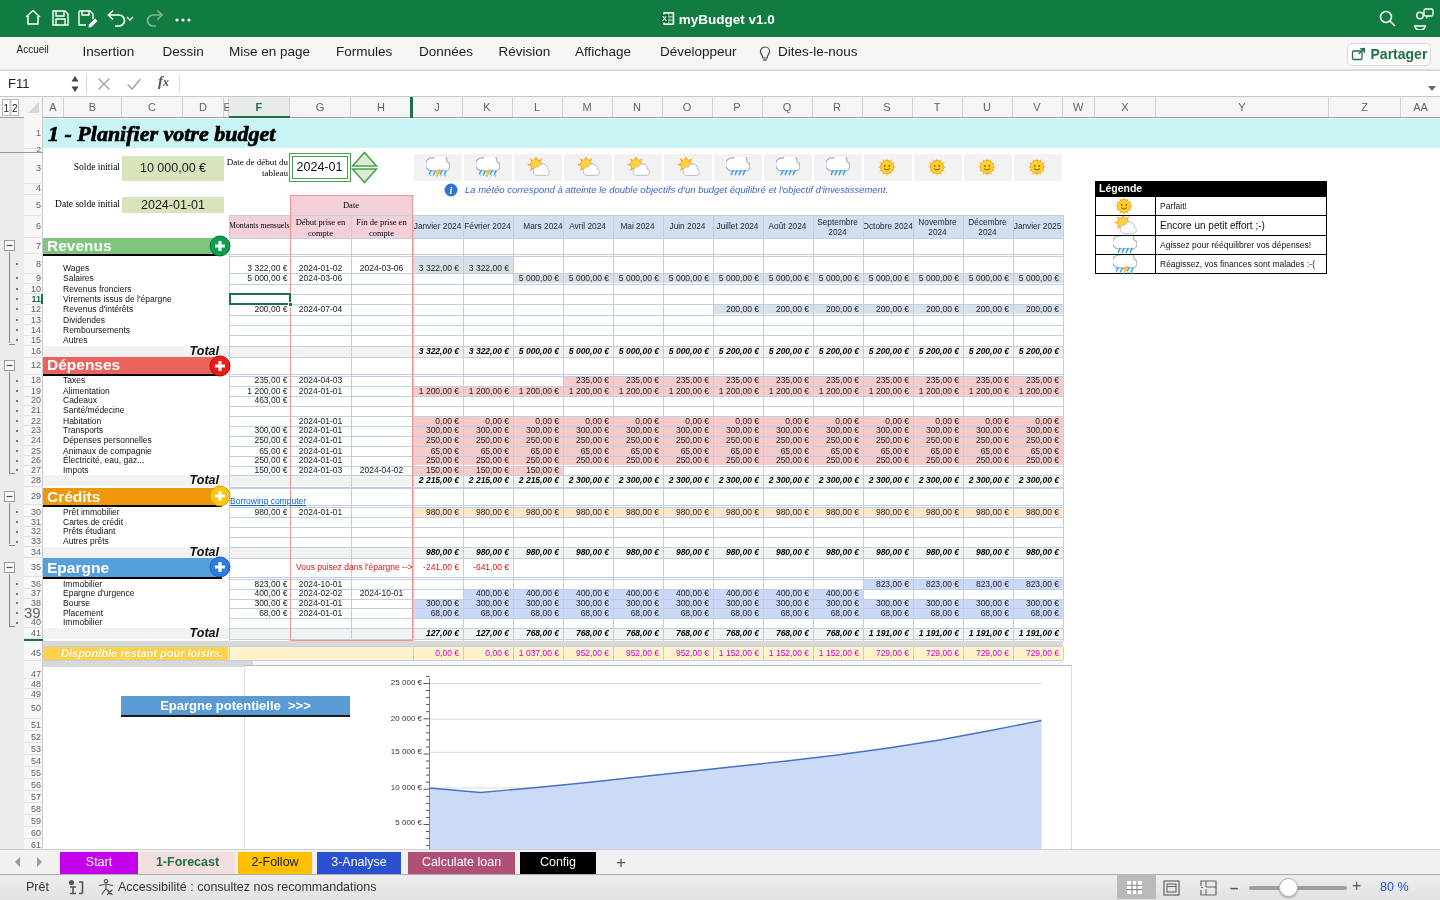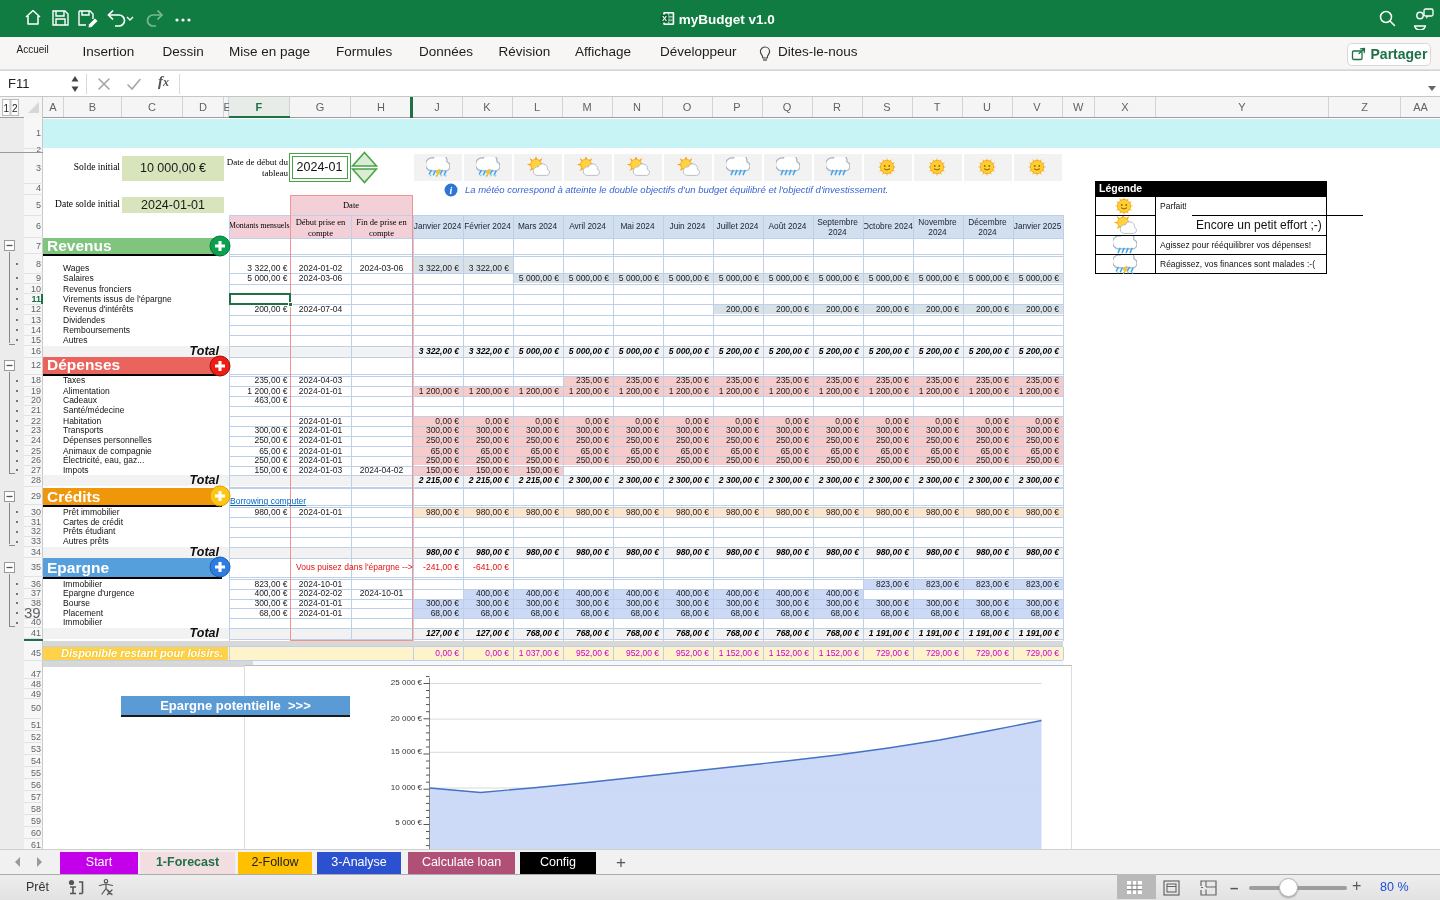--- a/index.html
+++ b/index.html
@@ -288,20 +288,21 @@
       </svg>
     </div>
 <div style="left:9px;top:573.7px;width:1.2px;height:52.09999999999991px;background:#888;"></div>
 <div style="left:9px;top:625.8px;width:6px;height:1.2px;background:#888;"></div>
 <div style="left:16px;top:582.7px;width:2px;height:2px;background:#777;"></div>
 <div style="left:16px;top:592.6500000000001px;width:2px;height:2px;background:#777;"></div>
 <div style="left:16px;top:602.45px;width:2px;height:2px;background:#777;"></div>
 <div style="left:16px;top:612.3px;width:2px;height:2px;background:#777;"></div>
 <div style="left:16px;top:622.05px;width:2px;height:2px;background:#777;"></div>
 <div style="left:43px;top:119px;width:1397px;height:29px;background:#c9f4f6;"></div>
+<div class="ser" style="left:48px;top:119px;width:600px;height:29px;font-style:italic;font-weight:bold;font-size:22px;color:#000;line-height:30px;-webkit-text-stroke:0.7px #000;">1 - Planifier votre budget</div>
 <div style="left:122px;top:155.5px;width:102px;height:25px;background:#d8e4bc;font-size:12.5px;color:#1a1a1a;text-align:center;line-height:25px;">10 000,00 €</div>
 <div style="left:122px;top:196.5px;width:102px;height:16px;background:#d8e4bc;font-size:12.5px;color:#1a1a1a;text-align:center;line-height:16px;">2024-01-01</div>
 <div class="ser" style="left:40px;top:162px;width:80px;height:12px;text-align:right;font-size:9.5px;">Solde initial</div>
 <div class="ser" style="left:20px;top:199px;width:100px;height:12px;text-align:right;font-size:9.5px;">Date solde initial</div>
 <div class="ser" style="left:188px;top:157px;width:100px;height:11px;text-align:right;font-size:9px;">Date de début du</div>
 <div class="ser" style="left:188px;top:168px;width:100px;height:11px;text-align:right;font-size:9px;">tableau</div>
 <div style="left:288.5px;top:153px;width:62px;height:28.5px;background:#fff;border:1.6px solid #47a347;"></div>
 <div style="left:291.5px;top:156px;width:56px;height:22.5px;border:1.6px solid #47a347;font-size:12.5px;text-align:center;line-height:20px;color:#111;">2024-01</div>
 <div style="left:351px;top:151px;width:27px;height:33px;"><svg width="27" height="33" viewBox="0 0 27 33">
         <polygon points="13.5,1.5 25.5,15 1.5,15" fill="#dcecd4" stroke="#47a347" stroke-width="1.5"></polygon>
@@ -501,21 +502,21 @@
 <div class="ser" style="left:228.5px;top:215px;width:61.5px;height:22.5px;font-size:7.8px;text-align:center;line-height:22.5px;white-space:nowrap;">Montants mensuels</div>
 <div style="left:290px;top:215px;width:61px;height:22.5px;background:#f3cfd8;"></div>
 <div class="ser" style="left:290px;top:216px;width:61px;height:22px;font-size:8.5px;text-align:center;line-height:10.5px;padding-top:1px;">Début prise en<br>compte</div>
 <div style="left:351px;top:215px;width:61px;height:22.5px;background:#f3cfd8;"></div>
 <div class="ser" style="left:351px;top:216px;width:61px;height:22px;font-size:8.5px;text-align:center;line-height:10.5px;padding-top:1px;">Fin de prise en<br>compte</div>
 <div style="left:412.5px;top:215px;width:50.0px;height:22.5px;background:#d2dfee;"></div>
 <div style="left:412.5px;top:215px;width:50.0px;height:22.5px;font-size:8.3px;color:#182234;text-align:center;line-height:22.5px;white-space:nowrap;">Janvier 2024</div>
 <div style="left:462.5px;top:215px;width:50.0px;height:22.5px;background:#d2dfee;"></div>
 <div style="left:462.5px;top:215px;width:50.0px;height:22.5px;font-size:8.3px;color:#182234;text-align:center;line-height:22.5px;white-space:nowrap;">Février 2024</div>
 <div style="left:512.5px;top:215px;width:50.0px;height:22.5px;background:#d2dfee;"></div>
-<div style="left:512.5px;top:215px;width:50.0px;height:39px;font-size:8.3px;color:#182234;text-align:center;line-height:22.5px;white-space:nowrap;">Mars 2024</div>
+<div style="left:512.5px;top:215px;width:50.0px;height:39px;font-size:8.3px;color:#182234;text-align:right;line-height:22.5px;white-space:nowrap;">Mars 2024</div>
 <div style="left:562.5px;top:215px;width:50.0px;height:22.5px;background:#d2dfee;"></div>
 <div style="left:562.5px;top:215px;width:50.0px;height:22.5px;font-size:8.3px;color:#182234;text-align:center;line-height:22.5px;white-space:nowrap;">Avril 2024</div>
 <div style="left:612.5px;top:215px;width:50.0px;height:22.5px;background:#d2dfee;"></div>
 <div style="left:612.5px;top:215px;width:50.0px;height:22.5px;font-size:8.3px;color:#182234;text-align:center;line-height:22.5px;white-space:nowrap;">Mai 2024</div>
 <div style="left:662.5px;top:215px;width:50.0px;height:22.5px;background:#d2dfee;"></div>
 <div style="left:662.5px;top:215px;width:50.0px;height:22.5px;font-size:8.3px;color:#182234;text-align:center;line-height:22.5px;white-space:nowrap;">Juin 2024</div>
 <div style="left:712.5px;top:215px;width:50.0px;height:22.5px;background:#d2dfee;"></div>
 <div style="left:712.5px;top:215px;width:50.0px;height:22.5px;font-size:8.3px;color:#182234;text-align:center;line-height:22.5px;white-space:nowrap;">Juillet 2024</div>
 <div style="left:762.5px;top:215px;width:50.0px;height:22.5px;background:#d2dfee;"></div>
 <div style="left:762.5px;top:215px;width:50.0px;height:22.5px;font-size:8.3px;color:#182234;text-align:center;line-height:22.5px;white-space:nowrap;">Août 2024</div>
@@ -993,21 +994,21 @@
         <polygon points="4.5,8.7 4.5,6.5 0.8,7.6" fill="#f6a60d"></polygon>
         <polygon points="5.4,4.5 6.9,3.0 3.5,1.1" fill="#f6a60d"></polygon>
         <polygon points="8.9,2.1 11.1,2.1 10.0,-1.6" fill="#f6a60d"></polygon>
         <polygon points="13.1,3.0 14.6,4.5 16.5,1.1" fill="#f6a60d"></polygon>
         <circle cx="10" cy="7.6" r="5.4" fill="#ffd23e" stroke="#f2990b" stroke-width="0.7"></circle>
         <g transform="translate(15.5,14) scale(0.92)">
           <path d="M -5.2 4.8 H 5.6 A 3.4 3.4 0 0 0 6.4 -1.8 A 5.1 5.1 0 0 0 -3.4 -4.4 A 3.9 3.9 0 0 0 -5.2 4.8 Z" fill="#ffffff" stroke="#aab4c4" stroke-width="0.9" stroke-linejoin="round"></path>
         </g>
       </svg>
     </div>
-<div style="left:1156px;top:215.0px;width:171px;height:19.5px;border-top:1.5px solid #000;font-size:12px;color:#111;line-height:19.5px;padding-left:4px;white-space:nowrap;margin-left:36px;">Encore un petit effort ;-)</div>
+<div style="left:1156px;top:215.0px;width:171px;height:19.5px;border-top:1.5px solid #000;font-size:10px;color:#111;line-height:19.5px;padding-left:4px;white-space:nowrap;">Encore un petit effort ;-)</div>
 <div style="left:1095px;top:234.5px;width:61px;height:19.5px;border-top:1.5px solid #000;border-right:1.5px solid #000;display:flex;align-items:center;justify-content:center;overflow:hidden;">
       <svg width="24" height="20" viewBox="0 0 24 20">
         <g transform="translate(12,7.2) scale(1.38)">
           <path d="M -5.2 4.8 H 5.6 A 3.4 3.4 0 0 0 6.4 -1.8 A 5.1 5.1 0 0 0 -3.4 -4.4 A 3.9 3.9 0 0 0 -5.2 4.8 Z" fill="#ffffff" stroke="#aab4c4" stroke-width="0.9" stroke-linejoin="round"></path>
         </g>
         <line x1="7.0" y1="13.4" x2="5.2" y2="17.6" stroke="#3fa8ec" stroke-width="1.5" stroke-linecap="round"></line>
         <line x1="11.0" y1="13.4" x2="9.2" y2="17.6" stroke="#3fa8ec" stroke-width="1.5" stroke-linecap="round"></line>
         <line x1="15.0" y1="13.4" x2="13.2" y2="17.6" stroke="#3fa8ec" stroke-width="1.5" stroke-linecap="round"></line>
         <line x1="19.0" y1="13.4" x2="17.2" y2="17.6" stroke="#3fa8ec" stroke-width="1.5" stroke-linecap="round"></line>
       </svg>
@@ -1087,20 +1088,21 @@
 <div style="left:0px;top:874px;width:1440px;height:26px;background:linear-gradient(#ededed,#e2e2e2);border-top:1px solid #ababab;"></div>
 <div style="left:26px;top:880px;width:50px;height:15px;font-size:12.5px;color:#333;">Prêt</div>
 <div style="left:68px;top:879px;width:16px;height:17px;"><svg width="16" height="17" viewBox="0 0 16 17">
         <circle cx="3.5" cy="3.5" r="2.6" fill="#555"></circle>
         <path d="M 2 14.5 H 8 M 5 14.5 V 8 M 2 8 H 8 M 11 3 H 14.5 V 14.5 M 11 14.5 H 14.5" fill="none" stroke="#555" stroke-width="1.6"></path>
       </svg></div>
 <div style="left:97px;top:878px;width:18px;height:18px;"><svg width="18" height="18" viewBox="0 0 18 18">
         <circle cx="9" cy="3.2" r="1.7" fill="none" stroke="#555" stroke-width="1.2"></circle>
         <path d="M 2.5 7.5 L 9 6 L 15.5 7.5 M 9 6 V 10.5 M 9 10.5 L 5 16 M 9 10.5 L 13 16 M 10.5 12 L 15 16.5 M 15 12 L 10.5 16.5" fill="none" stroke="#555" stroke-width="1.2" stroke-linecap="round"></path>
       </svg></div>
+<div style="left:118px;top:880px;width:420px;height:15px;font-size:12.5px;color:#333;">Accessibilité : consultez nos recommandations</div>
 <div style="left:1117px;top:874px;width:39px;height:25px;background:#b9b9b9;"></div>
 <div style="left:1126px;top:880px;width:20px;height:15px;"><svg width="20" height="15" viewBox="0 0 20 15">
         <rect x="1" y="1" width="15" height="13" fill="#fff"></rect>
         <path d="M 1 5.3 H 16 M 1 9.6 H 16 M 6 1 V 14 M 11 1 V 14" stroke="#888" stroke-width="1.1"></path>
       </svg></div>
 <div style="left:1163px;top:880px;width:18px;height:16px;"><svg width="18" height="16" viewBox="0 0 18 16">
         <rect x="1" y="1" width="15" height="14" fill="none" stroke="#666" stroke-width="1.2"></rect>
         <rect x="4" y="4" width="9" height="8" fill="none" stroke="#666" stroke-width="1.1"></rect>
         <line x1="4" y1="6.5" x2="13" y2="6.5" stroke="#666"></line>
       </svg></div>

